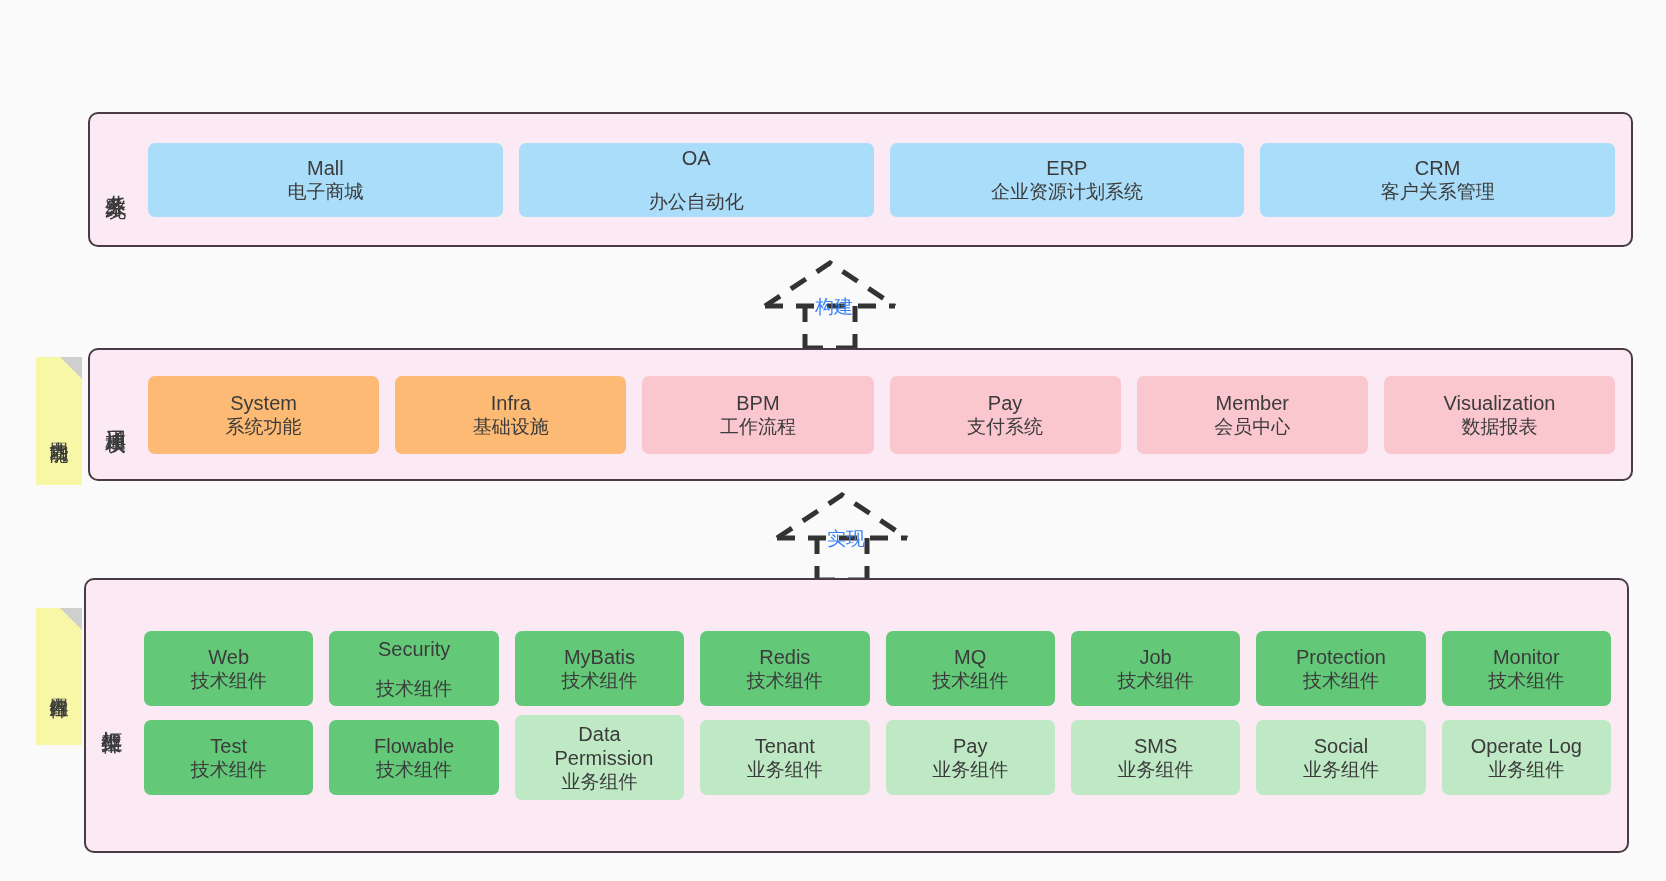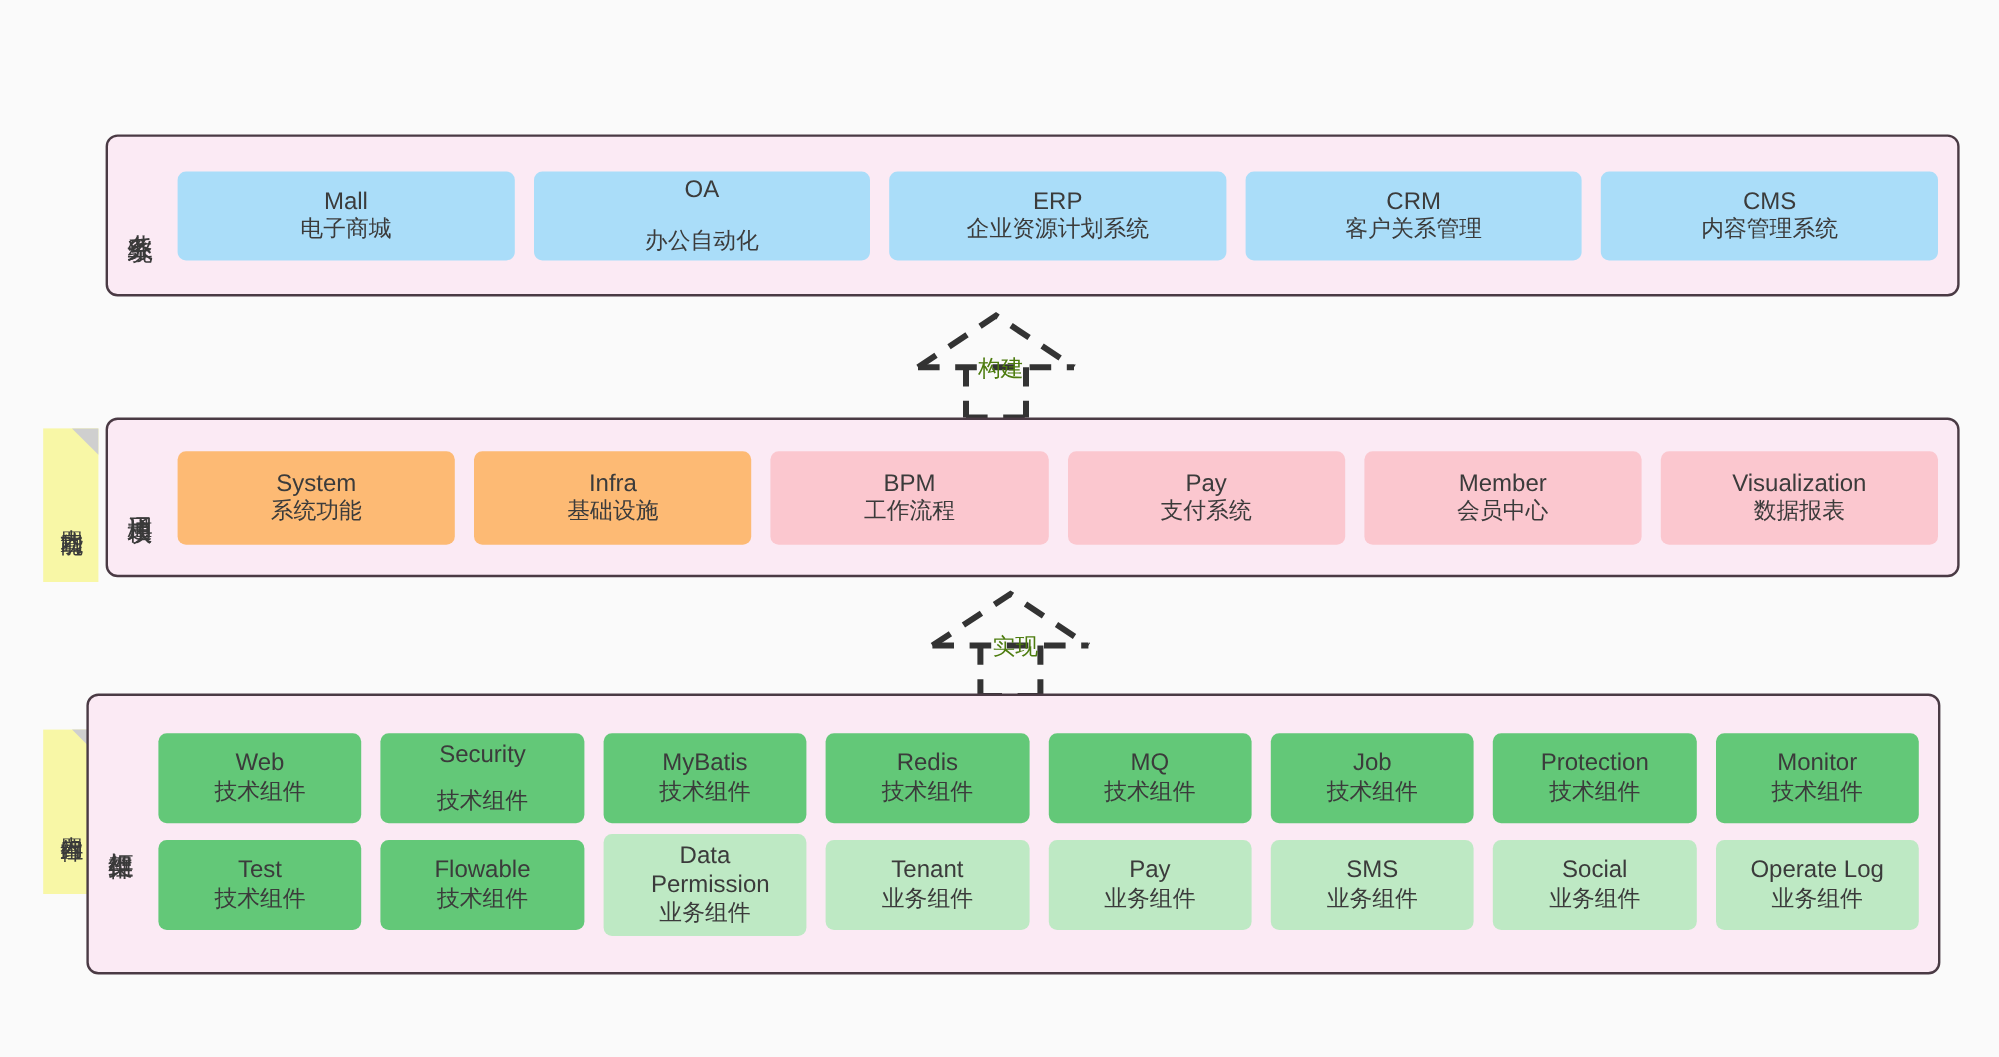--- a/index.html
+++ b/index.html
@@ -126,21 +126,21 @@
   }
 
   
   .connector {
     position: absolute;
   }
   .connector svg { display: block; overflow: visible; }
   .conn-label {
     position: absolute;
     font-size: 19px;
-    color: #4d7c0f;
+    color: #3b82f6;
     background: transparent;
     white-space: nowrap;
     user-select: none;
   }
 </style>
 </head>
 <body>
 
 <div id="canvas">
 
@@ -155,24 +155,20 @@
         <span class="c-title">OA</span>
         <span class="c-sub">办公自动化</span>
       </div>
       <div class="card blue" style="height:74px;">
         <span class="c-title">ERP</span>
         <span class="c-sub">企业资源计划系统</span>
       </div>
       <div class="card blue" style="height:74px;">
         <span class="c-title">CRM</span>
         <span class="c-sub">客户关系管理</span>
-      </div>
-      <div class="card blue" style="height:74px;">
-        <span class="c-title">CMS</span>
-        <span class="c-sub">内容管理系统</span>
       </div>
     </div>
   </div>
 
   <div class="connector" style="left:760px; top:258px; width:150px; height:92px;">
     <svg width="150" height="92" viewBox="0 0 150 92">
       <polyline points="5,48 70,5 135,48" fill="none" stroke="#333333" stroke-width="5" stroke-dasharray="18,13" stroke-linecap="butt"></polyline>
       <polyline points="5,48 135,48" fill="none" stroke="#333333" stroke-width="5" stroke-dasharray="18,13" stroke-linecap="butt"></polyline>
       <polyline points="45,48 45,90" fill="none" stroke="#333333" stroke-width="5" stroke-dasharray="16,12" stroke-linecap="butt"></polyline>
       <polyline points="95,48 95,90" fill="none" stroke="#333333" stroke-width="5" stroke-dasharray="16,12" stroke-linecap="butt"></polyline>
@@ -225,21 +221,21 @@
       <polyline points="45,90 95,90" fill="none" stroke="#333333" stroke-width="5" stroke-dasharray="18,13" stroke-linecap="butt"></polyline>
     </svg>
     <span class="conn-label" style="left:55px; top:36px;">实现</span>
   </div>
 
   <div class="sticky" style="left:36px; top:608px; height:137px;">
     <span class="fold"></span>
     <span class="sticky-text">内置组件</span>
   </div>
 
-  <div class="layer" id="layer-framework" style="left:72px; top:578px; width:1545px; height:234px;">
+  <div class="layer" id="layer-framework" style="left:84px; top:578px; width:1545px; height:275px;">
     <div class="layer-title">框架组件</div>
     <div class="layer-body two-rows">
 
       <div class="row">
         <div class="card green" style="height:75px;">
           <span class="c-title">Web</span>
           <span class="c-sub">技术组件</span>
         </div>
         <div class="card green" style="height:75px;justify-content:space-between;">
           <span class="c-title">Security</span>

